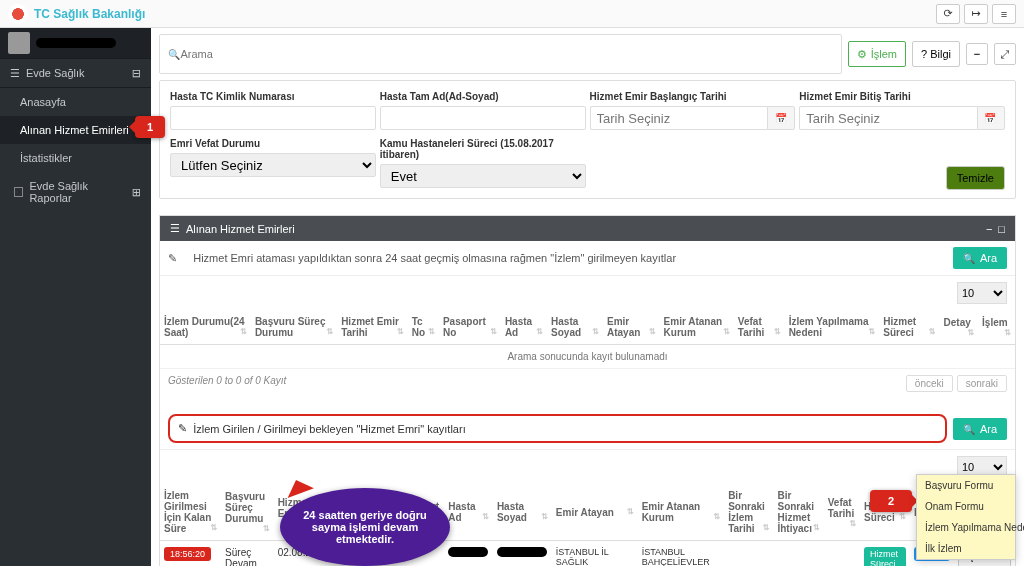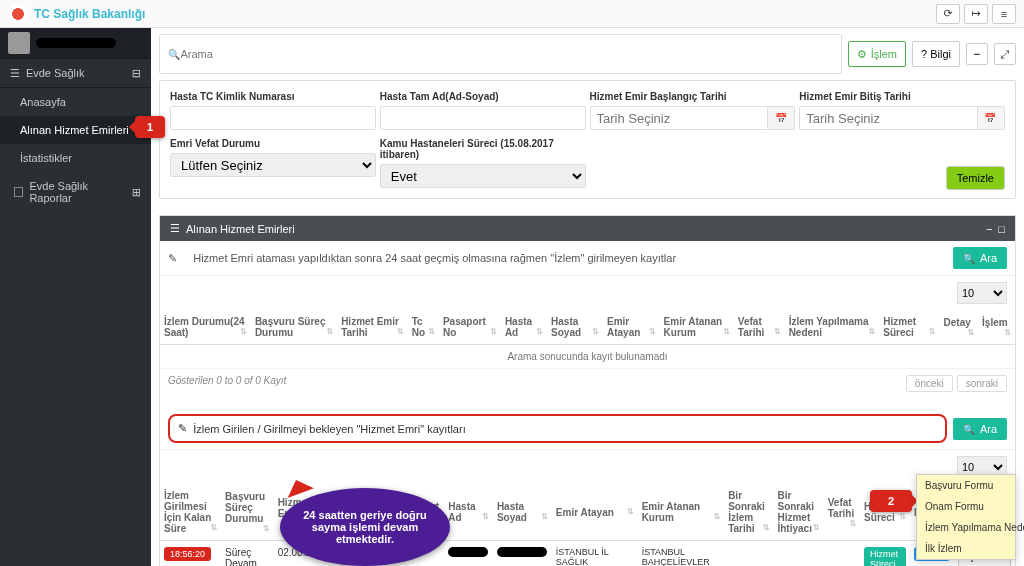--- a/index.html
+++ b/index.html
@@ -31,21 +31,21 @@
 .btn { border: 1px solid #ccc; background: #fff; padding: 4px 8px; border-radius: 2px; font-size: 11px; cursor: pointer; display: flex; align-items: center; gap: 4px; height: 26px; }
 .btn.green { color: #4caf50; border-color: #4caf50; }
 .mini-btn { width: 22px; height: 22px; border: 1px solid #ccc; background: #fff; border-radius: 2px; display: flex; align-items: center; justify-content: center; cursor: pointer; font-size: 11px; }
 
 .filters { border: 1px solid #ddd; padding: 10px; border-radius: 2px; display: grid; grid-template-columns: 1fr 1fr 1fr 1fr; gap: 8px 4px; margin-bottom: 16px; position: relative; }
 .field label { display: block; font-weight: bold; font-size: 10px; margin-bottom: 4px; }
 .field input, .field select { width: 100%; height: 24px; border: 1px solid #ddd; padding: 0 6px; font-size: 13px; border-radius: 2px; }
 .date-wrap { display: flex; }
 .date-wrap input { flex: 1; border-right: none; border-radius: 2px 0 0 2px; }
 .date-btn { width: 28px; height: 24px; border: 1px solid #ddd; background: #f5f5f5; display: flex; align-items: center; justify-content: center; border-radius: 0 2px 2px 0; }
-.clear-btn { position: absolute; right: 10px; bottom: 8px; border: 1px solid #ccc; background: #84cc16; padding: 5px 10px; border-radius: 3px; cursor: pointer; font-size: 11px; }
+.clear-btn { position: absolute; right: 10px; bottom: 8px; border: 1px solid #ccc; background: #4d7c0f; padding: 5px 10px; border-radius: 3px; cursor: pointer; font-size: 11px; }
 
 .panel { border: 1px solid #ddd; margin-bottom: 10px; }
 .panel-head { background: #4a4e52; color: #fff; padding: 6px 10px; font-size: 11px; display: flex; align-items: center; gap: 6px; justify-content: space-between; }
 .panel-head-left { display: flex; align-items: center; gap: 6px; }
 .sub-head { display: flex; align-items: center; justify-content: space-between; padding: 6px 8px; border-bottom: 1px solid #eee; font-size: 11px; }
 .sub-head-left { display: flex; align-items: center; gap: 16px; color: #555; }
 .ara-btn { background: #1abc9c; color: #fff; border: none; padding: 5px 10px; border-radius: 2px; cursor: pointer; font-size: 11px; display: flex; align-items: center; gap: 4px; }
 .page-size { display: flex; justify-content: flex-end; padding: 6px 8px; }
 .page-size select { width: 50px; height: 22px; border: 1px solid #ddd; font-size: 11px; }
 

